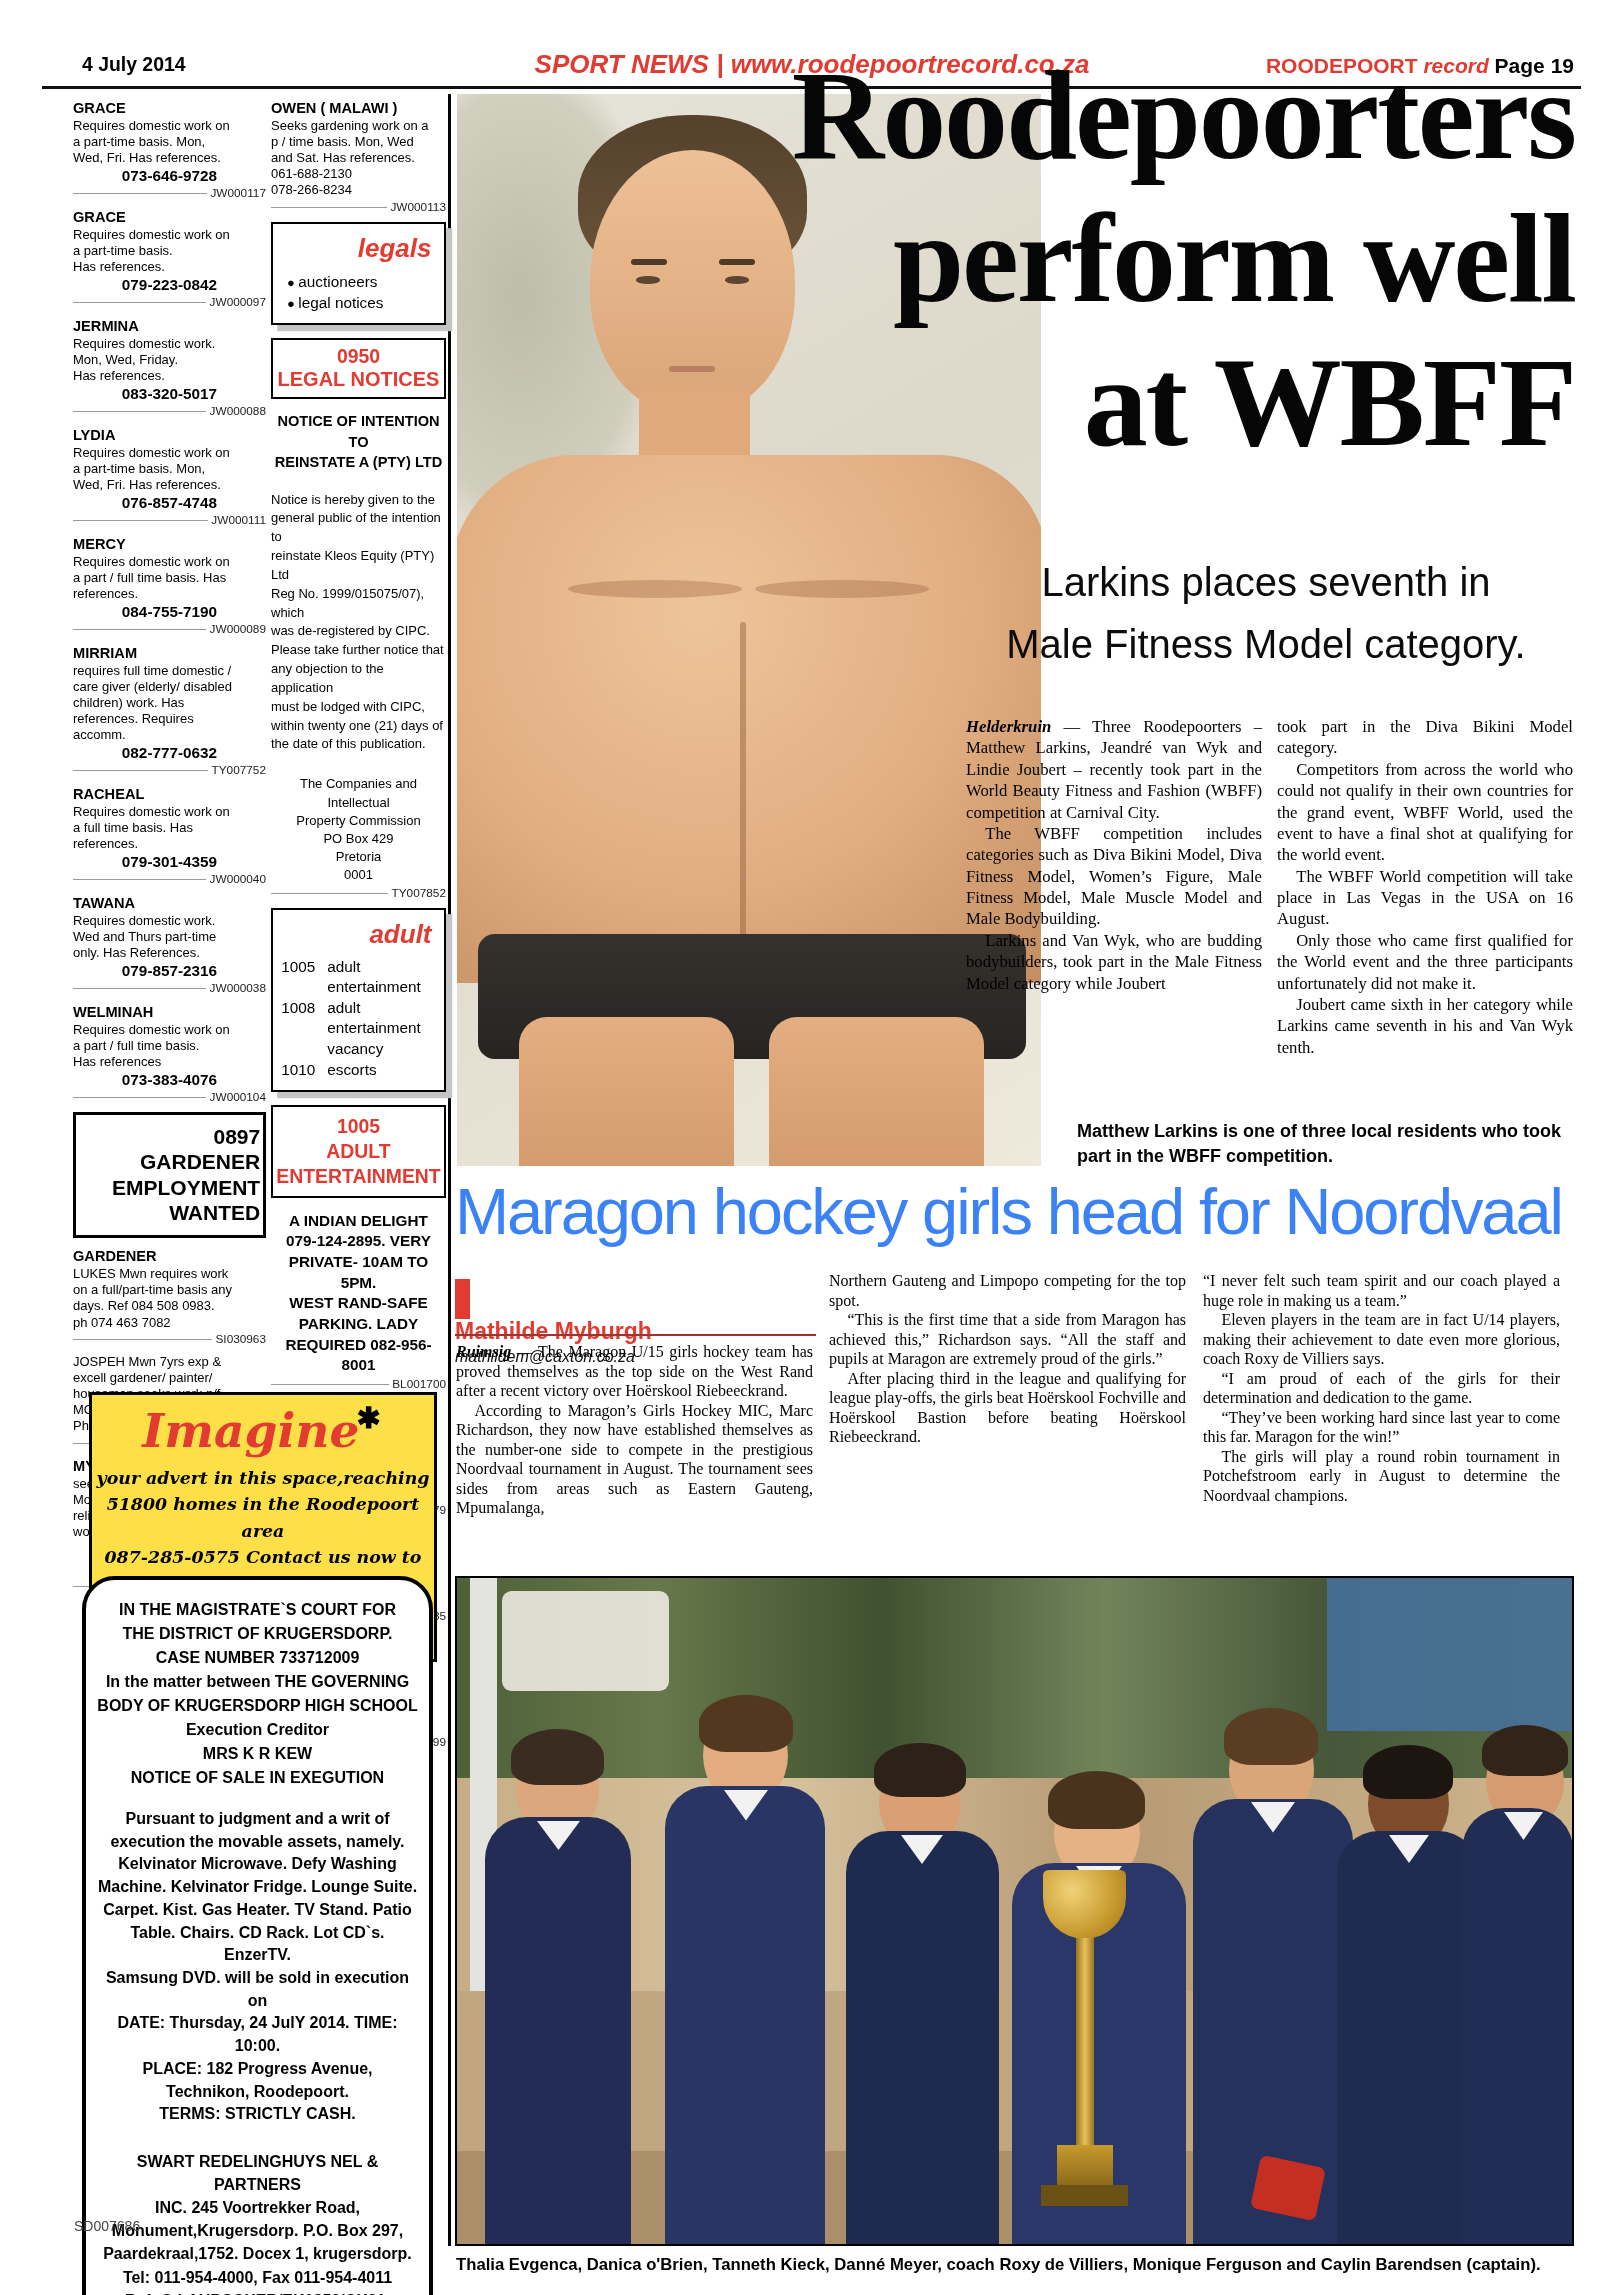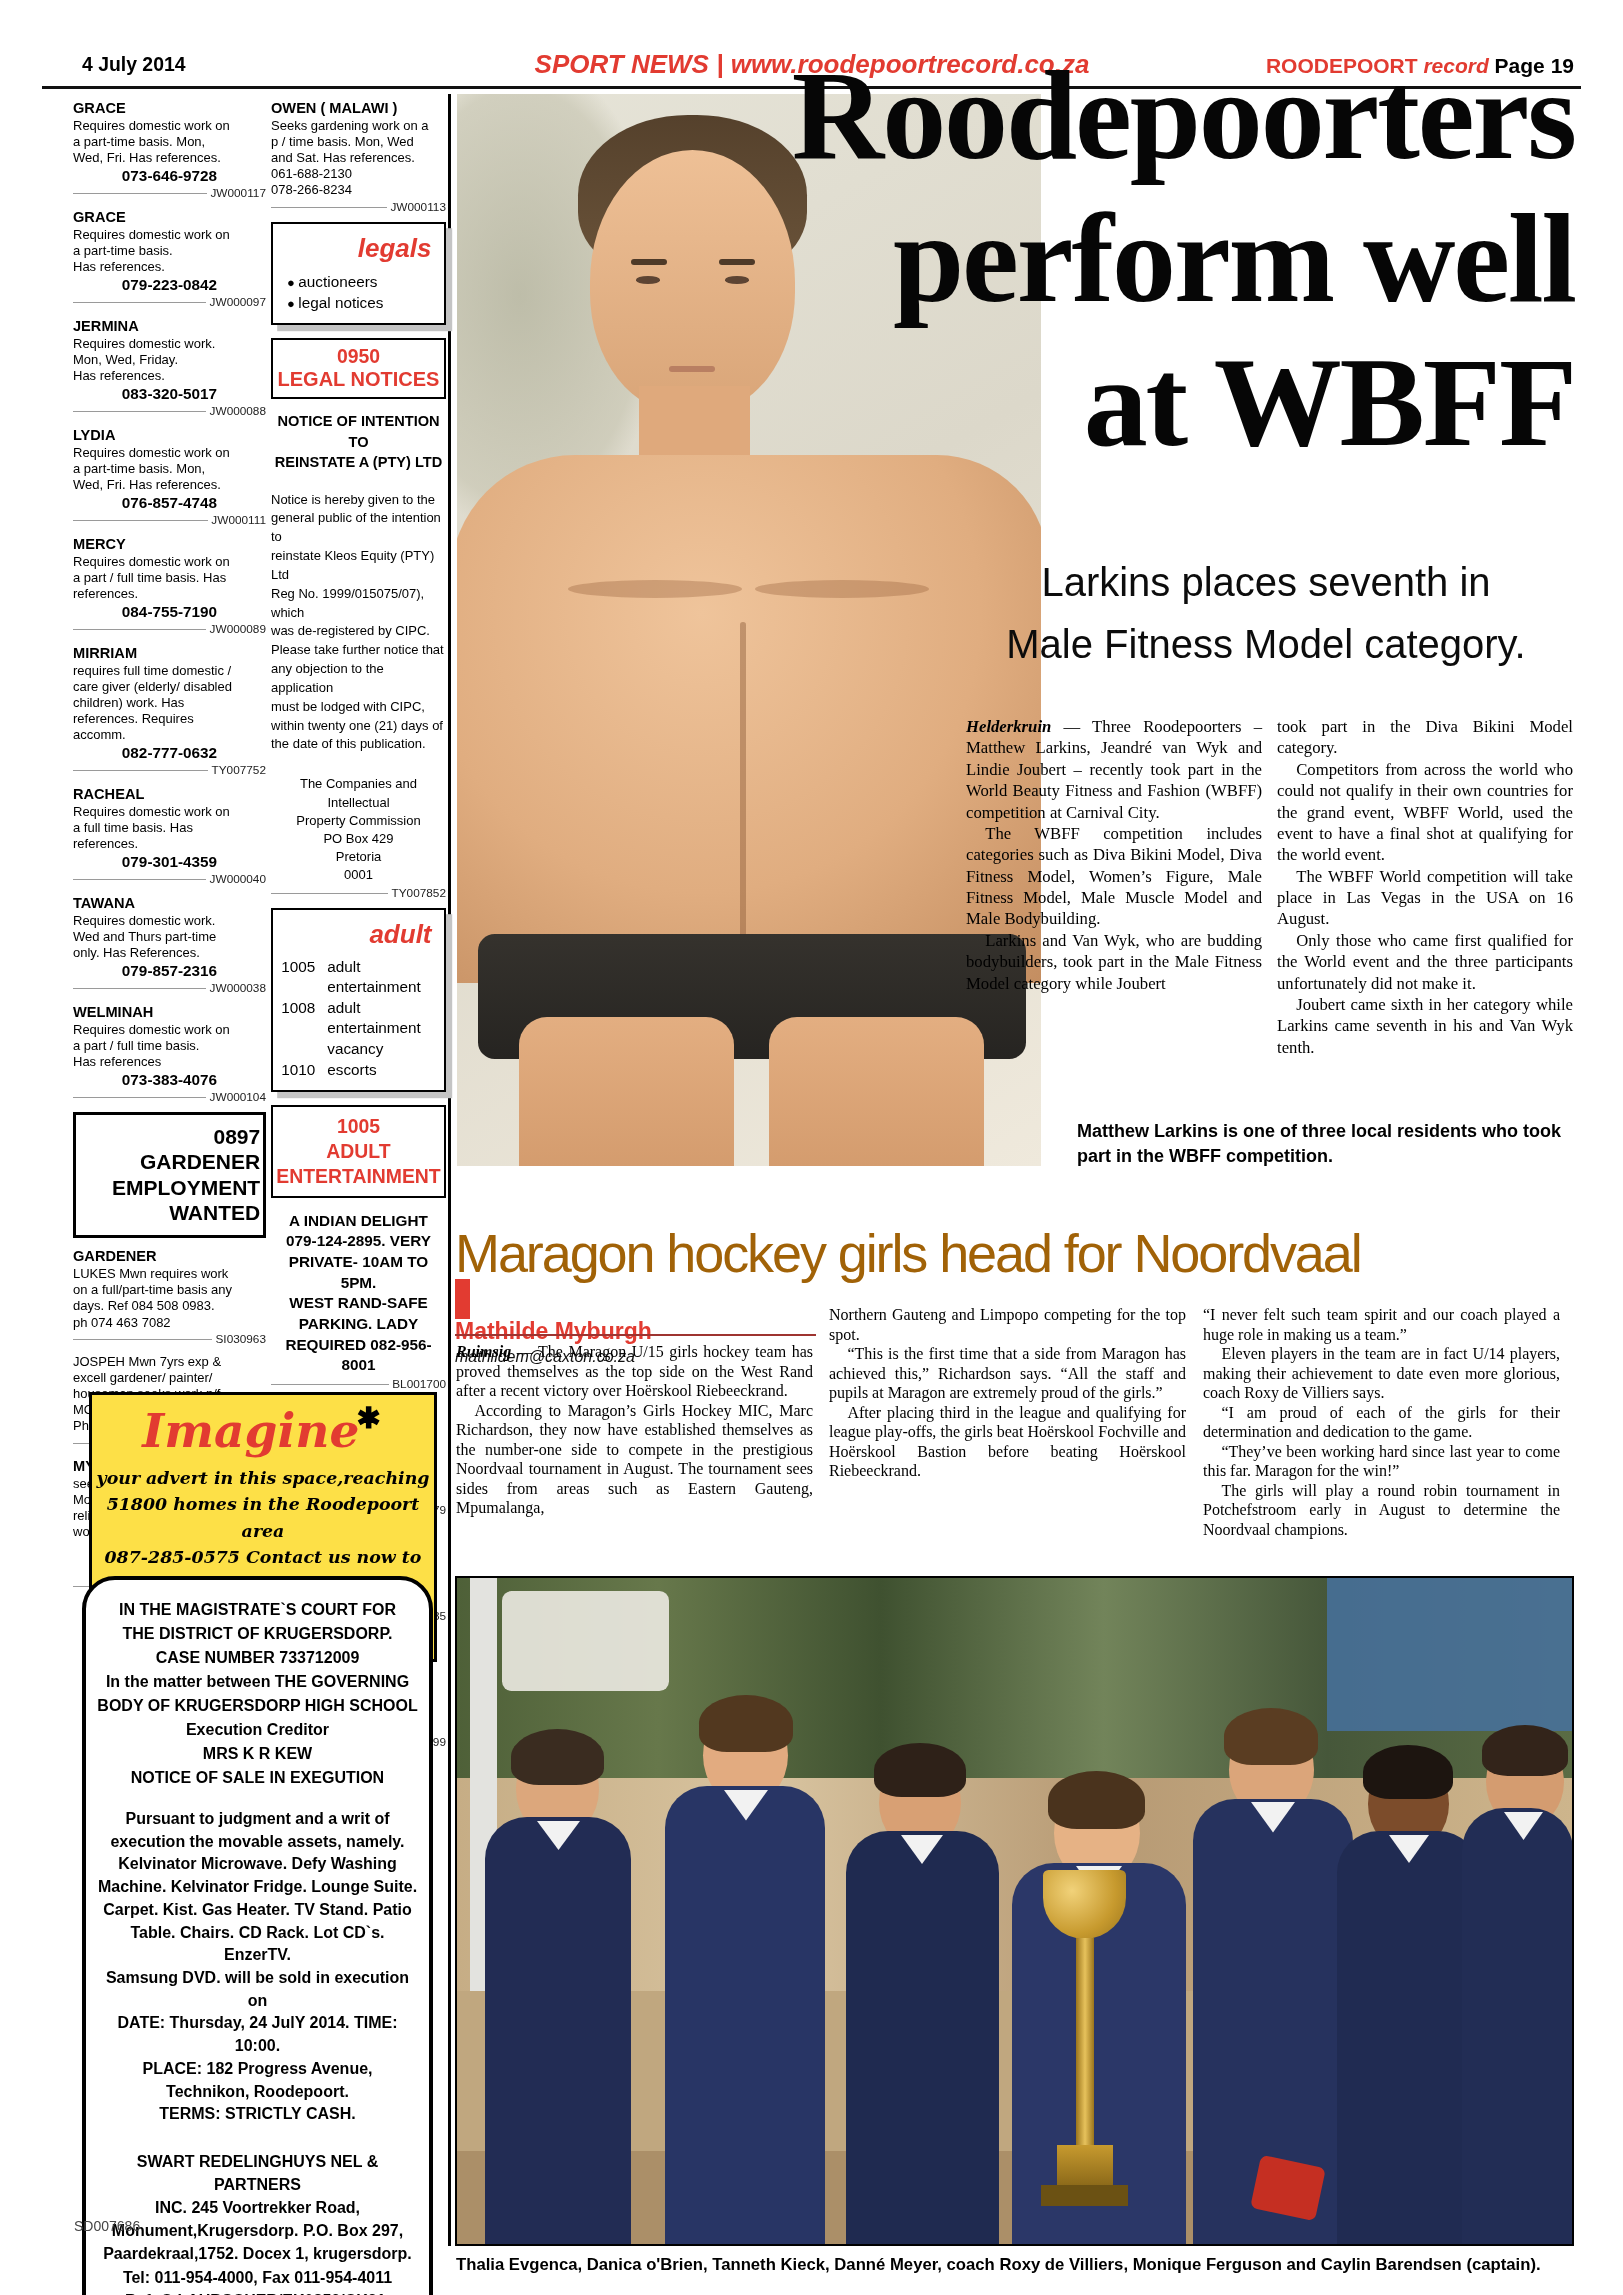--- a/index.html
+++ b/index.html
@@ -95,28 +95,28 @@
   .a1col{top:716px;width:296px;font-family:"Liberation Serif",serif;font-size:16.7px;
          line-height:1.28;text-align:justify;}
   #a1c1{left:966px;}
   #a1c2{left:1277px;}
   .acol p{margin:0;text-indent:1.15em;}
   .acol p.first{text-indent:0;}
   .lead{font-weight:bold;font-style:italic;}
   #cap1{left:1077px;top:1119px;width:496px;font-weight:bold;font-size:18px;line-height:1.4;}
 
   
-  #hl2{left:455px;top:1174px;width:1124px;font-size:54px;letter-spacing:-2.1px;
-       white-space:nowrap;color:#a16207;margin-top:48px;}
+  #hl2{left:455px;top:1174px;width:1124px;font-size:65px;letter-spacing:-2.1px;
+       white-space:nowrap;color:#3b82f6;}
   #byline{left:455px;top:1279px;display:flex;flex-direction:column;}
   .byline-block{width:15.3px;height:40px;background:#e23b31;margin-right:9.7px;}
   .byline-name{color:#e23b31;font-weight:bold;font-size:23px;line-height:1.1;}
   .byline-email{font-style:italic;font-size:16px;color:#111;margin-top:4.2px;}
   #redrule{left:455px;top:1334px;width:361px;height:2.1px;background:#9e3430;}
-  .a2col{top:1305px;width:357px;font-family:"Liberation Serif",serif;font-size:16px;
+  .a2col{top:1271px;width:357px;font-family:"Liberation Serif",serif;font-size:16px;
          line-height:1.22;text-align:justify;}
   #a2c1{left:456px;top:1342px;}
   #a2c2{left:829px;}
   #a2c3{left:1203px;}
 
   
   #hk-photo{left:455px;top:1576px;width:1119px;height:670px;border:2.1px solid #000;
             overflow:hidden;background:#c0a77f;box-sizing:border-box;}
   .hk-trees{position:absolute;left:0;top:0;width:100%;height:34%;
             background:linear-gradient(90deg,#4e6038,#67784b 18%,#3f5130 38%,#72845a 58%,#46573a 78%,#5a6c44);}

